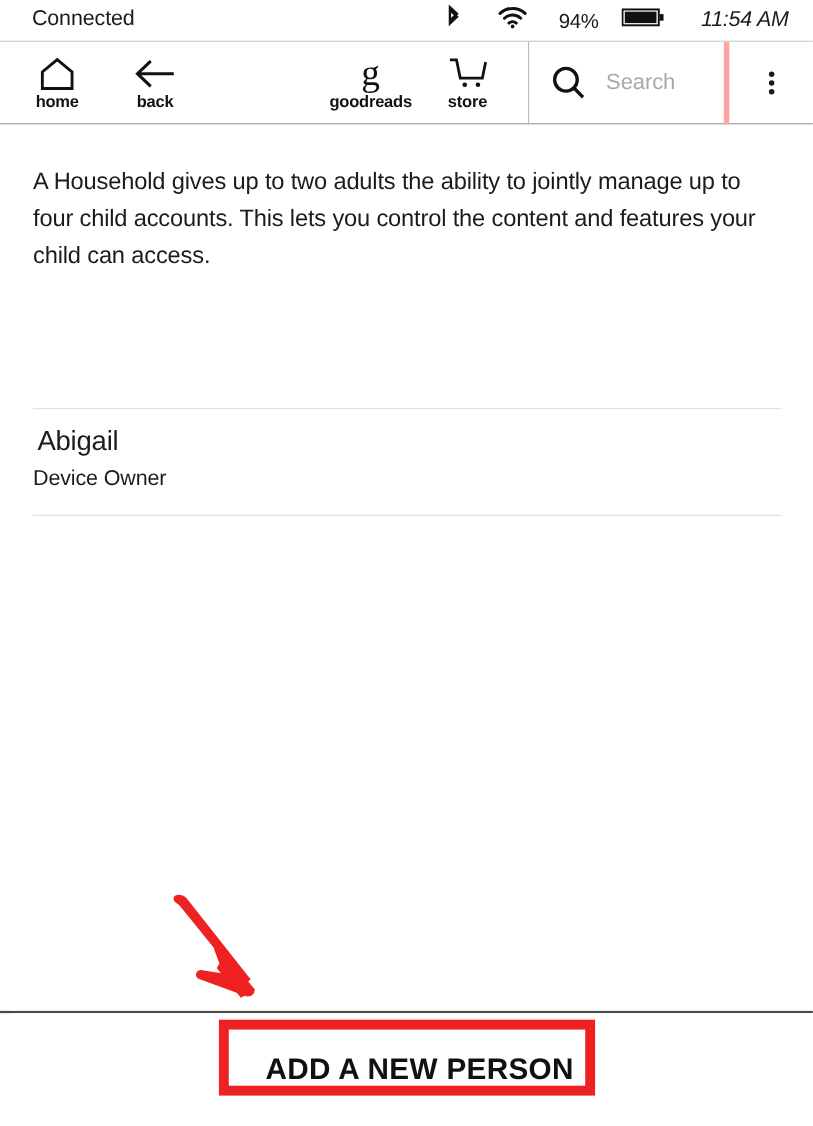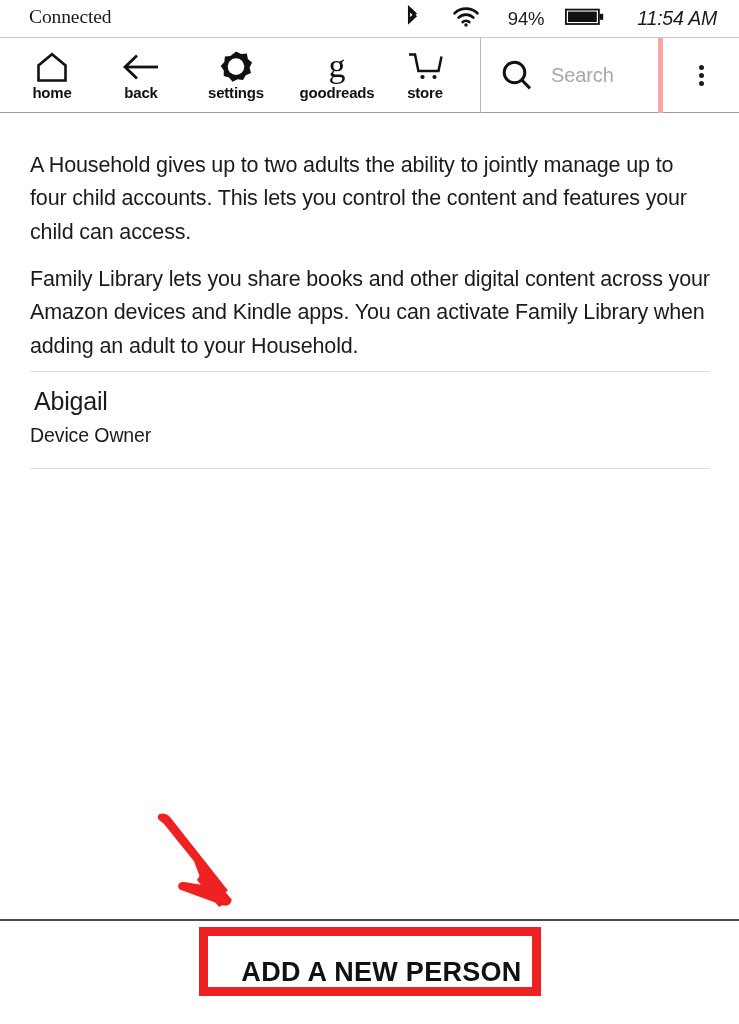--- a/index.html
+++ b/index.html
@@ -27,21 +27,20 @@
     display: flex;
     align-items: center;
   }
   #status-connected {
     position: absolute;
     left: 29px;
     top: 6px;
     font-size: 19.5px;
     letter-spacing: -0.1px;
     color: #1a1a1a;
-    font-family: Liberation Serif, serif;
   }
   #status-right {
     position: absolute;
     right: 22px;
     top: 0;
     height: 37px;
     display: flex;
     align-items: center;
     gap: 16px;
   }
@@ -302,31 +301,20 @@
 
   <div class="tb-item" id="tb-home">
     <span class="tb-icon">
       <svg width="40" height="32" viewBox="0 0 40 32">
         <path d="M6.5 29.5 L6.5 14.4 L20 3.2 L33.5 14.4 L33.5 29.5 Z" fill="none" stroke="#111" stroke-width="2.6" stroke-linejoin="miter"></path>
       </svg>
     </span>
     <span class="tb-label">home</span>
   </div>
 
-  <div class="tb-item" id="tb-settings">
-    <span class="tb-icon">
-      <svg width="34" height="34" viewBox="0 0 34 34">
-        <path d="M17 1.6 L22.2 4.0 L27.8 3.4 L28.9 8.9 L33.1 12.6 L30.6 17.5 L32.0 22.9
-                 L26.8 25.2 L24.0 30.1 L18.6 29.3 L13.6 31.7 L10.0 27.6 L4.7 26.0
-                 L4.8 20.5 L1.7 16.0 L5.3 11.9 L5.9 6.4 L11.4 6.0 Z" fill="#111"></path>
-        <circle cx="17" cy="16.6" r="8.3" fill="#ffffff"></circle>
-      </svg>
-    </span>
-    <span class="tb-label">settings</span>
-  </div>
 
   <div class="tb-item" id="tb-goodreads">
     <span class="tb-icon">
       <svg width="30" height="36" viewBox="0 0 30 36">
         <text x="15" y="28" text-anchor="middle" font-family="Liberation Serif, serif" font-size="34" fill="#111">g</text>
       </svg>
     </span>
     <span class="tb-label">goodreads</span>
   </div>
 
@@ -356,21 +344,20 @@
       <span class="dot"></span>
       <span class="dot"></span>
       <span class="dot"></span>
     </div>
   </div>
 </div>
 
 <div id="content">
 
   <p class="para" id="para-1">A Household gives up to two adults the ability to jointly manage up to four child accounts. This lets you control the content and features your child can access.</p>
-  <p class="para" id="para-2">Family Library lets you share books and other digital content across your Amazon devices and Kindle apps. You can activate Family Library when adding an adult to your Household.</p>
 
   <div class="hr" id="hr-top"></div>
 
   <div id="person-row">
     <div id="person-name">Abigail</div>
     <div id="person-role">Device Owner</div>
   </div>
 
   <div class="hr" id="hr-bottom"></div>
 </div>

